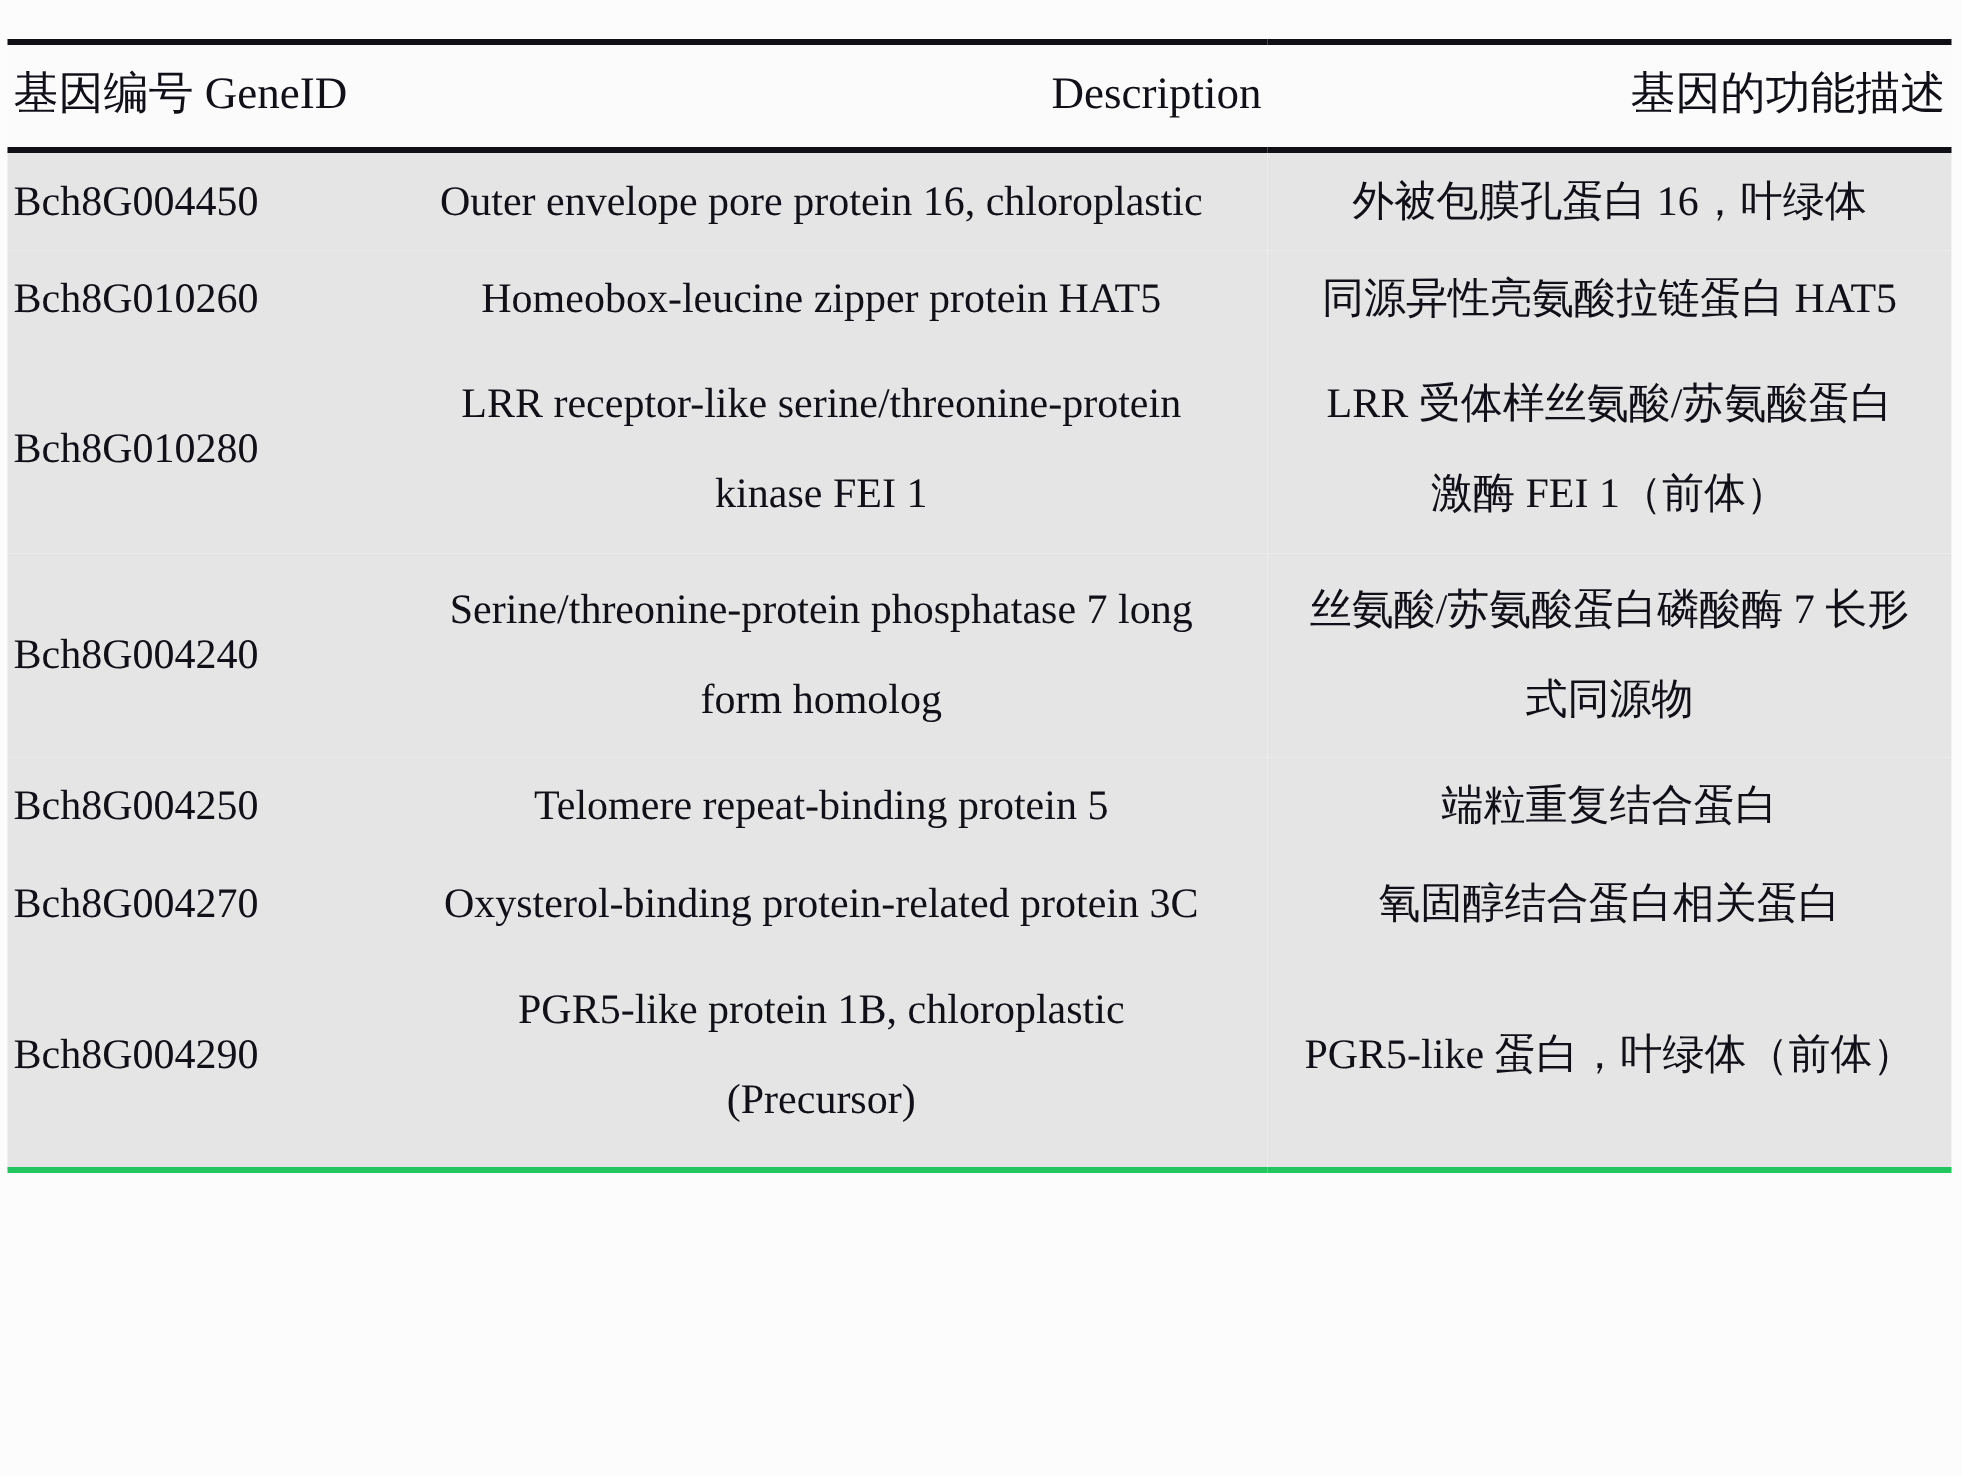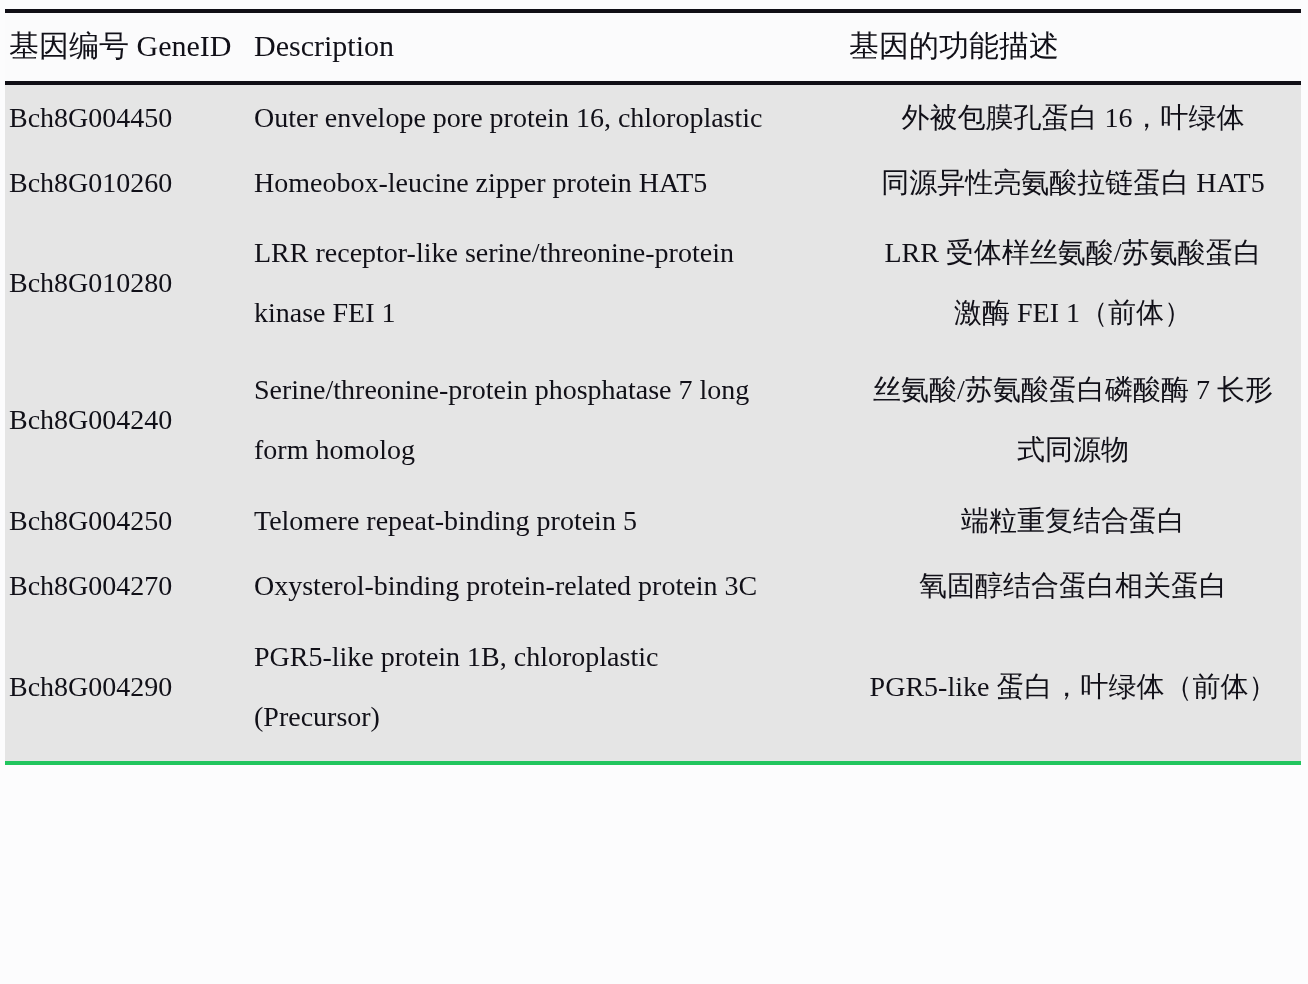--- a/index.html
+++ b/index.html
@@ -19,21 +19,21 @@
     position: relative;
     width: 1308px;
     height: 984px;
     background: #fcfcfd;
     box-sizing: border-box;
   }
 
   .gene-table {
     position: absolute;
     left: 5px;
-    top: 9px;
+    top: 26px;
     width: 1296px;
     border-collapse: collapse;
     table-layout: fixed;
     background: transparent;
   }
 
   .gene-table col.c-id    { width: 245px; }
   .gene-table col.c-desc  { width: 595px; }
   .gene-table col.c-func  { width: 456px; }
 
@@ -48,21 +48,21 @@
     vertical-align: middle;
     background: #fbfbfc;
   }
 
   .gene-table thead th.h-id {
     text-align: left;
     padding-left: 33px;
   }
   .gene-table thead th.h-desc,
   .gene-table thead th.h-func {
-    text-align: left;
+    text-align: right;
   }
 
   .gene-table tbody td {
     border: none;
     font-size: 28px;
     line-height: 1.55;
     vertical-align: middle;
     padding: 11px 4px;
     background: #e5e5e5;
   }
@@ -71,21 +71,21 @@
     border-bottom: 4px solid #22c55e;
     padding-bottom: 14px;
   }
 
   td.cell-id {
     text-align: left;
     padding-left: 33px;
     white-space: nowrap;
   }
   td.cell-desc {
-    text-align: left;
+    text-align: center;
     padding-left: 10px;
     padding-right: 10px;
   }
   td.cell-func {
     text-align: center;
     padding-left: 8px;
     padding-right: 8px;
   }
 
   

